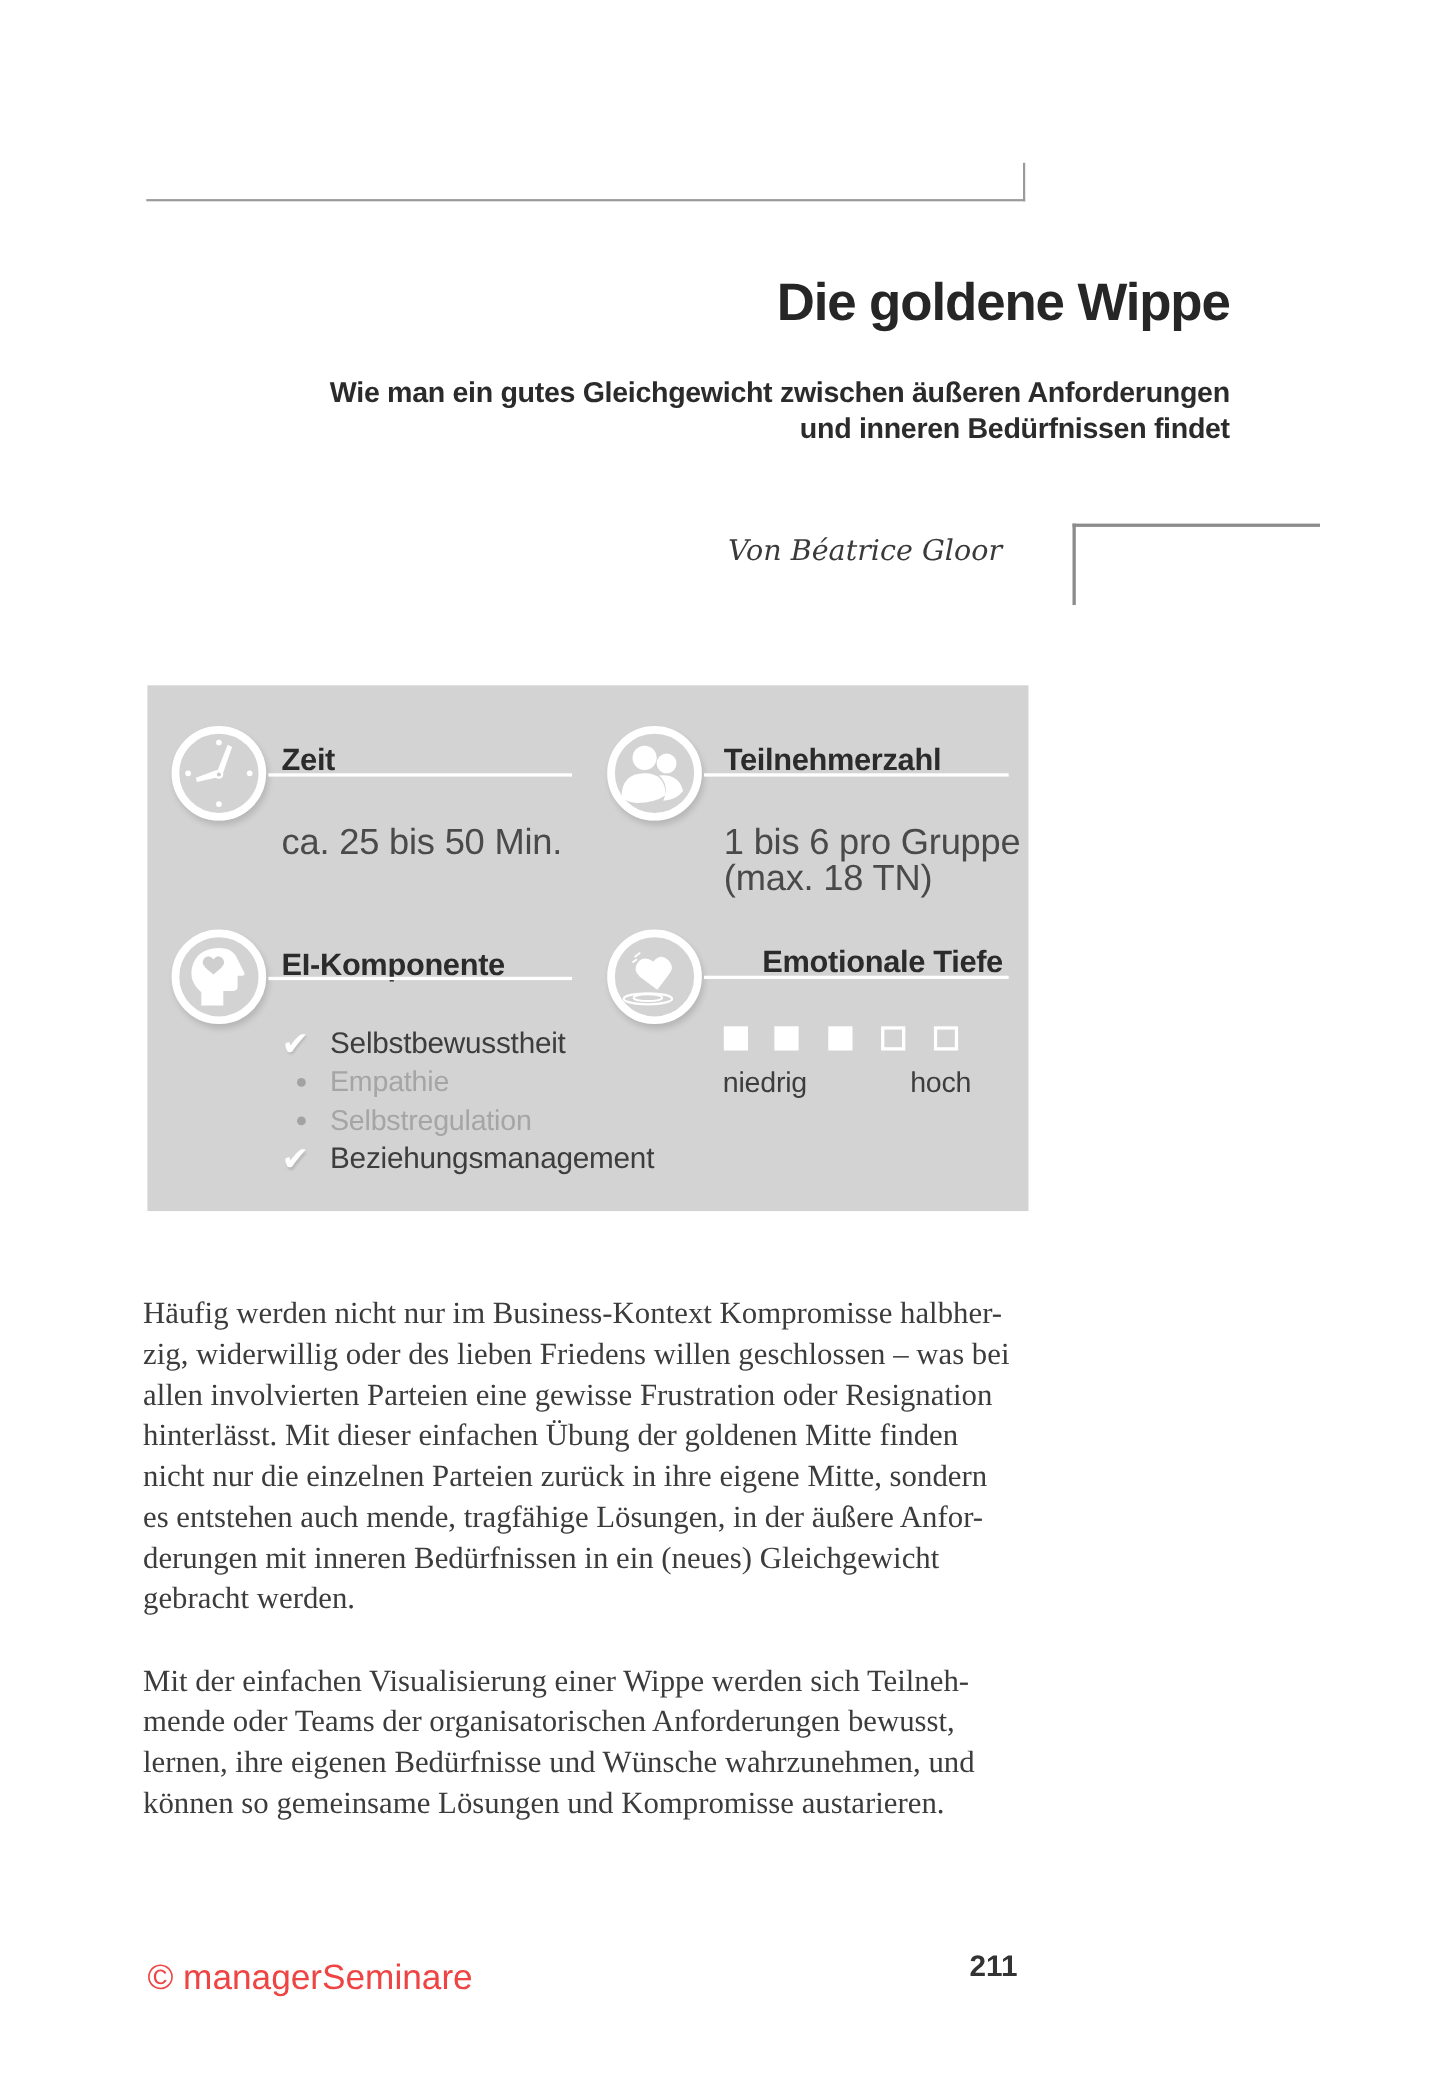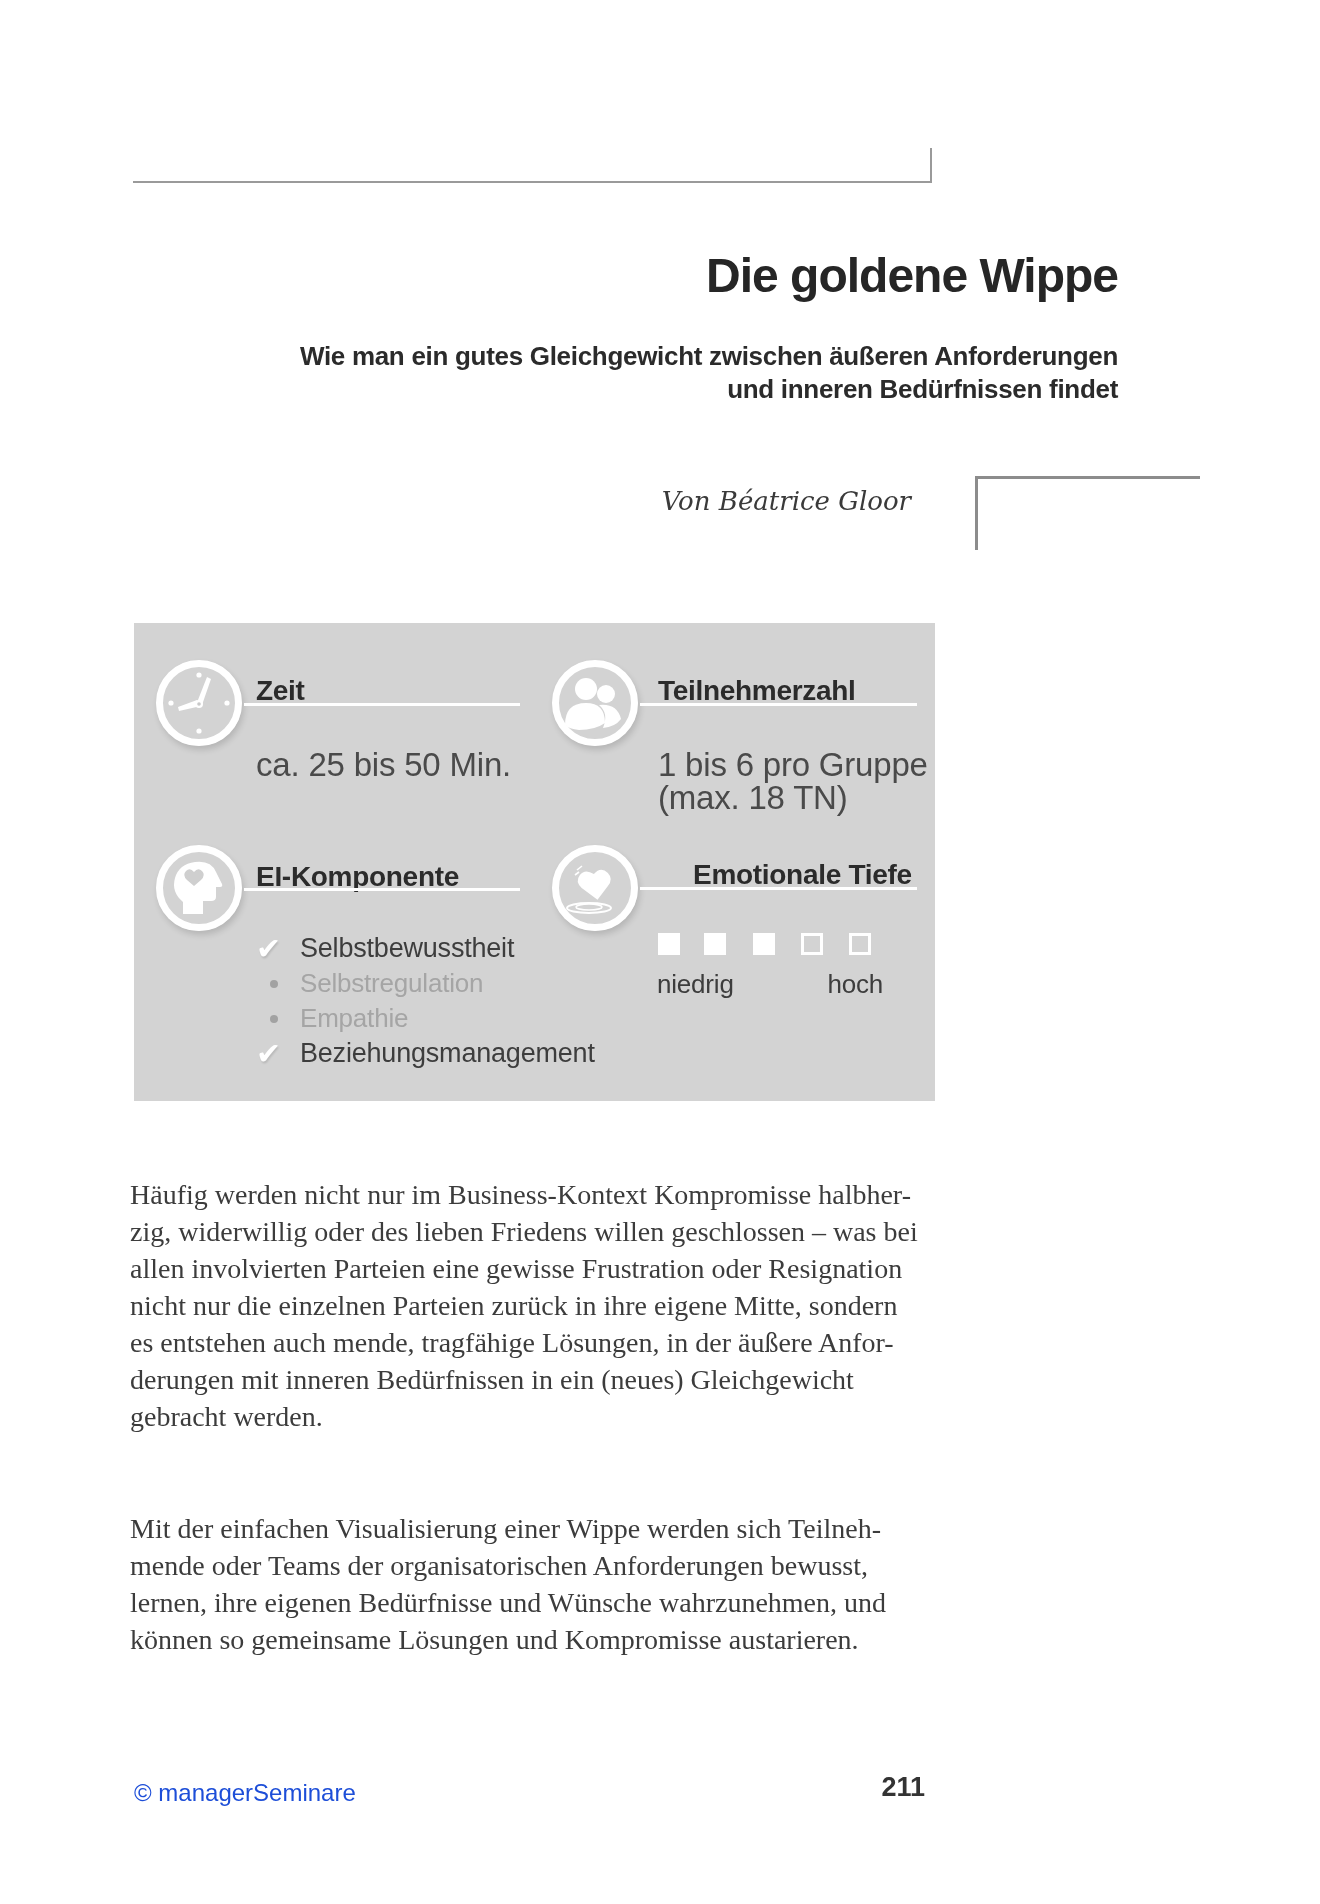--- a/index.html
+++ b/index.html
@@ -63,21 +63,21 @@
   }
 
   
   .bodytext{
     position:absolute;left:130px;font-family:"Liberation Serif","DejaVu Serif",serif;
     font-size:28px;line-height:37px;color:#3c3c3c;
   }
   .bodytext .line{white-space:nowrap;}
 
   
-  .footer-copy{position:absolute;left:134px;top:1779px;font-size:24px;color:#1d4ed8;white-space:nowrap;}
+  .footer-copy{position:absolute;left:134px;top:1779px;font-size:32px;color:#ef4444;white-space:nowrap;}
   .footer-page{position:absolute;right:395px;top:1772px;font-size:27px;font-weight:bold;color:#333333;}
 </style>
 </head>
 <body>
 
 <div class="page">
 
   <div class="rule-h" style="left:133px;top:181px;width:799px;"></div>
   <div class="rule-v" style="left:930px;top:148px;height:35px;"></div>
 
@@ -133,25 +133,25 @@
     <div class="box-label" style="left:122px;top:238px;">EI-Komponente</div>
     <div class="box-underline" style="left:110px;top:265px;width:276px;"></div>
 
     <div class="check-list">
       <div class="check-row checked">
         <span class="mark">✔</span>
         <span class="txt">Selbstbewusstheit</span>
       </div>
       <div class="check-row unchecked">
         <span class="dot"></span>
-        <span class="txt" style="font-size:26px;">Selbstregulation</span>
+        <span class="txt" style="font-size:26px;">Empathie</span>
       </div>
       <div class="check-row unchecked">
         <span class="dot"></span>
-        <span class="txt" style="font-size:26px;">Empathie</span>
+        <span class="txt" style="font-size:26px;">Selbstregulation</span>
       </div>
       <div class="check-row checked">
         <span class="mark">✔</span>
         <span class="txt">Beziehungsmanagement</span>
       </div>
     </div>
 
     <div class="icon-ring" style="left:418px;top:222px;">
       <svg width="72" height="72" viewBox="0 0 72 72">
         <g transform="rotate(-8 36 30)">
@@ -175,20 +175,21 @@
     <div class="depth-labels">
       <span>niedrig</span>
       <span>hoch</span>
     </div>
   </div>
 
   <div class="bodytext" style="top:1176px;">
     <div class="line">Häufig werden nicht nur im Business-Kontext Kompromisse halbher-</div>
     <div class="line">zig, widerwillig oder des lieben Friedens willen geschlossen – was bei</div>
     <div class="line">allen involvierten Parteien eine gewisse Frustration oder Resignation</div>
+    <div class="line">hinterlässt. Mit dieser einfachen Übung der goldenen Mitte finden</div>
     <div class="line">nicht nur die einzelnen Parteien zurück in ihre eigene Mitte, sondern</div>
     <div class="line">es entstehen auch mende, tragfähige Lösungen, in der äußere Anfor-</div>
     <div class="line">derungen mit inneren Bedürfnissen in ein (neues) Gleichgewicht</div>
     <div class="line">gebracht werden.</div>
   </div>
 
   <div class="bodytext" style="top:1510px;">
     <div class="line">Mit der einfachen Visualisierung einer Wippe werden sich Teilneh-</div>
     <div class="line">mende oder Teams der organisatorischen Anforderungen bewusst,</div>
     <div class="line">lernen, ihre eigenen Bedürfnisse und Wünsche wahrzunehmen, und</div>

